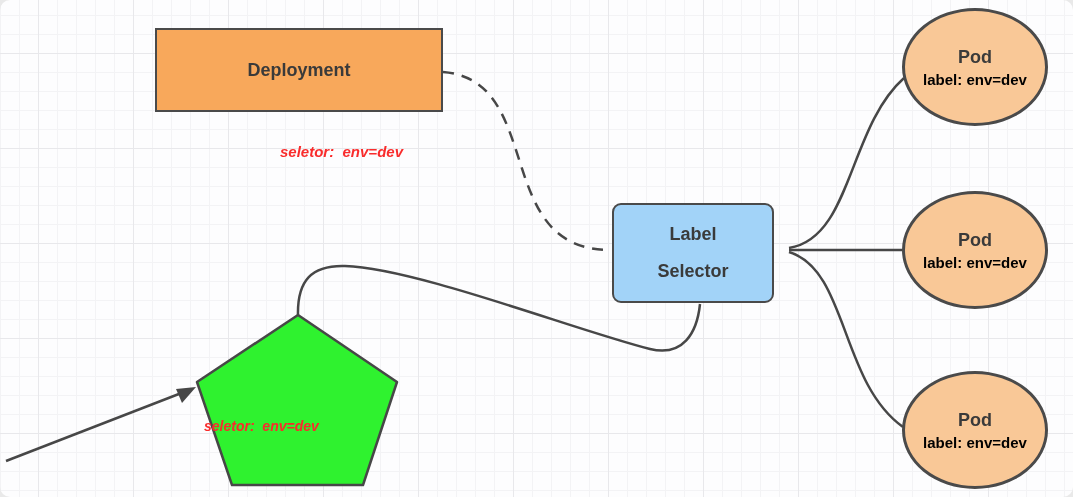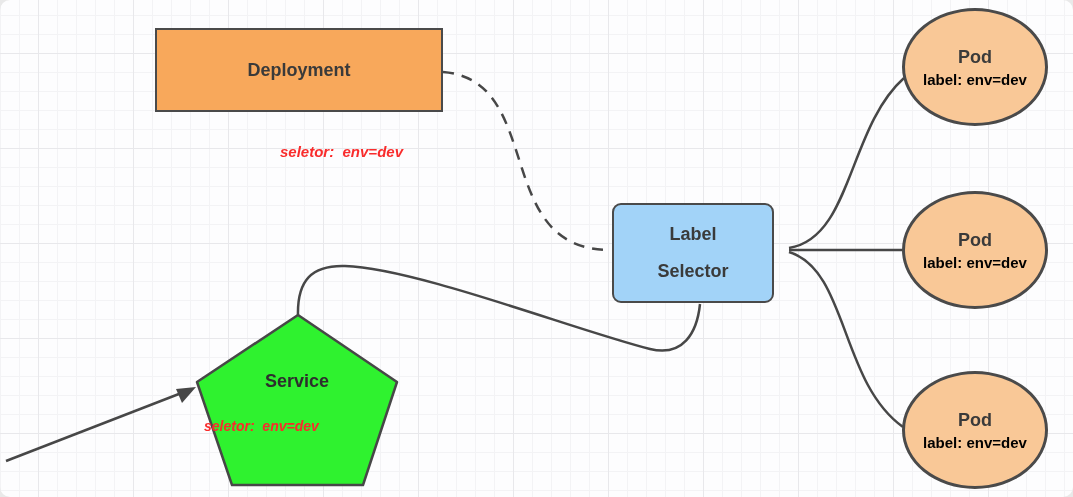--- a/index.html
+++ b/index.html
@@ -65,21 +65,20 @@
 
     <polygon class="pentagon" points="298,315 397,382 363,485 232,485 197,382"></polygon>
   </svg>
 
   <div class="node rect-node deployment">
     <span class="txt">Deployment</span>
   </div>
 
   <div class="note deployment-note">seletor:  env=dev</div>
 
-  <div class="service-title">Service</div>
   <div class="note service-note">seletor:  env=dev</div>
 
   <div class="node selector">
     <span class="txt">Label</span>
     <span class="txt">Selector</span>
   </div>
 
   <div class="node pod pod-1">
     <span class="txt">Pod</span>
     <span class="pod-label txt">label: env=dev</span>

